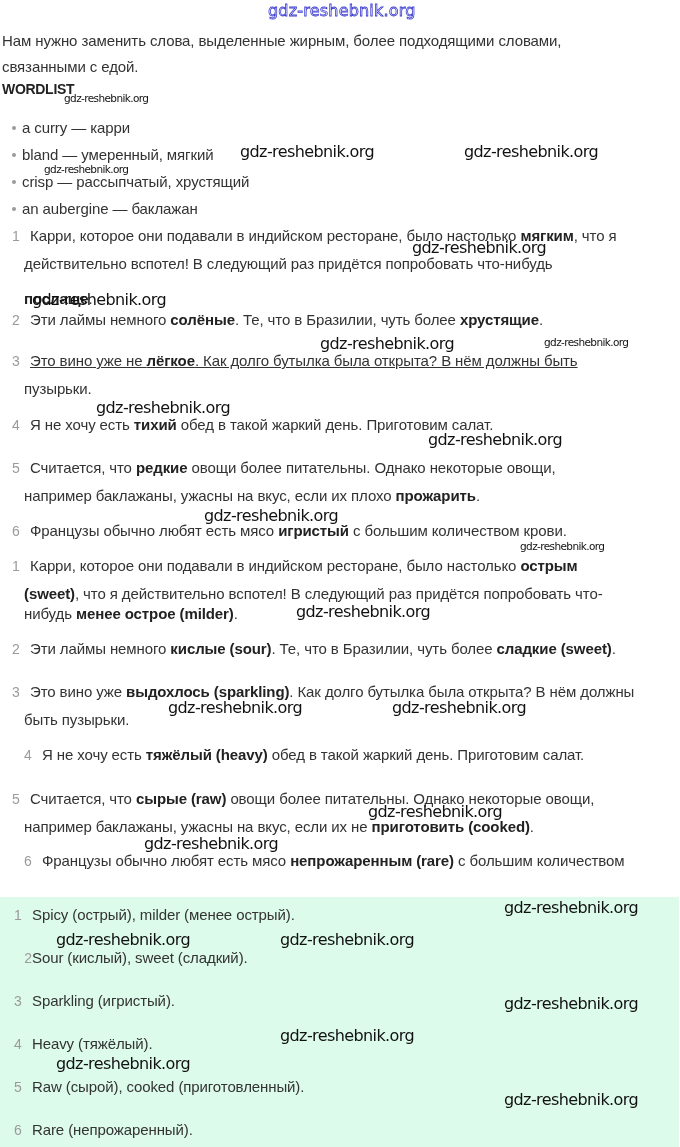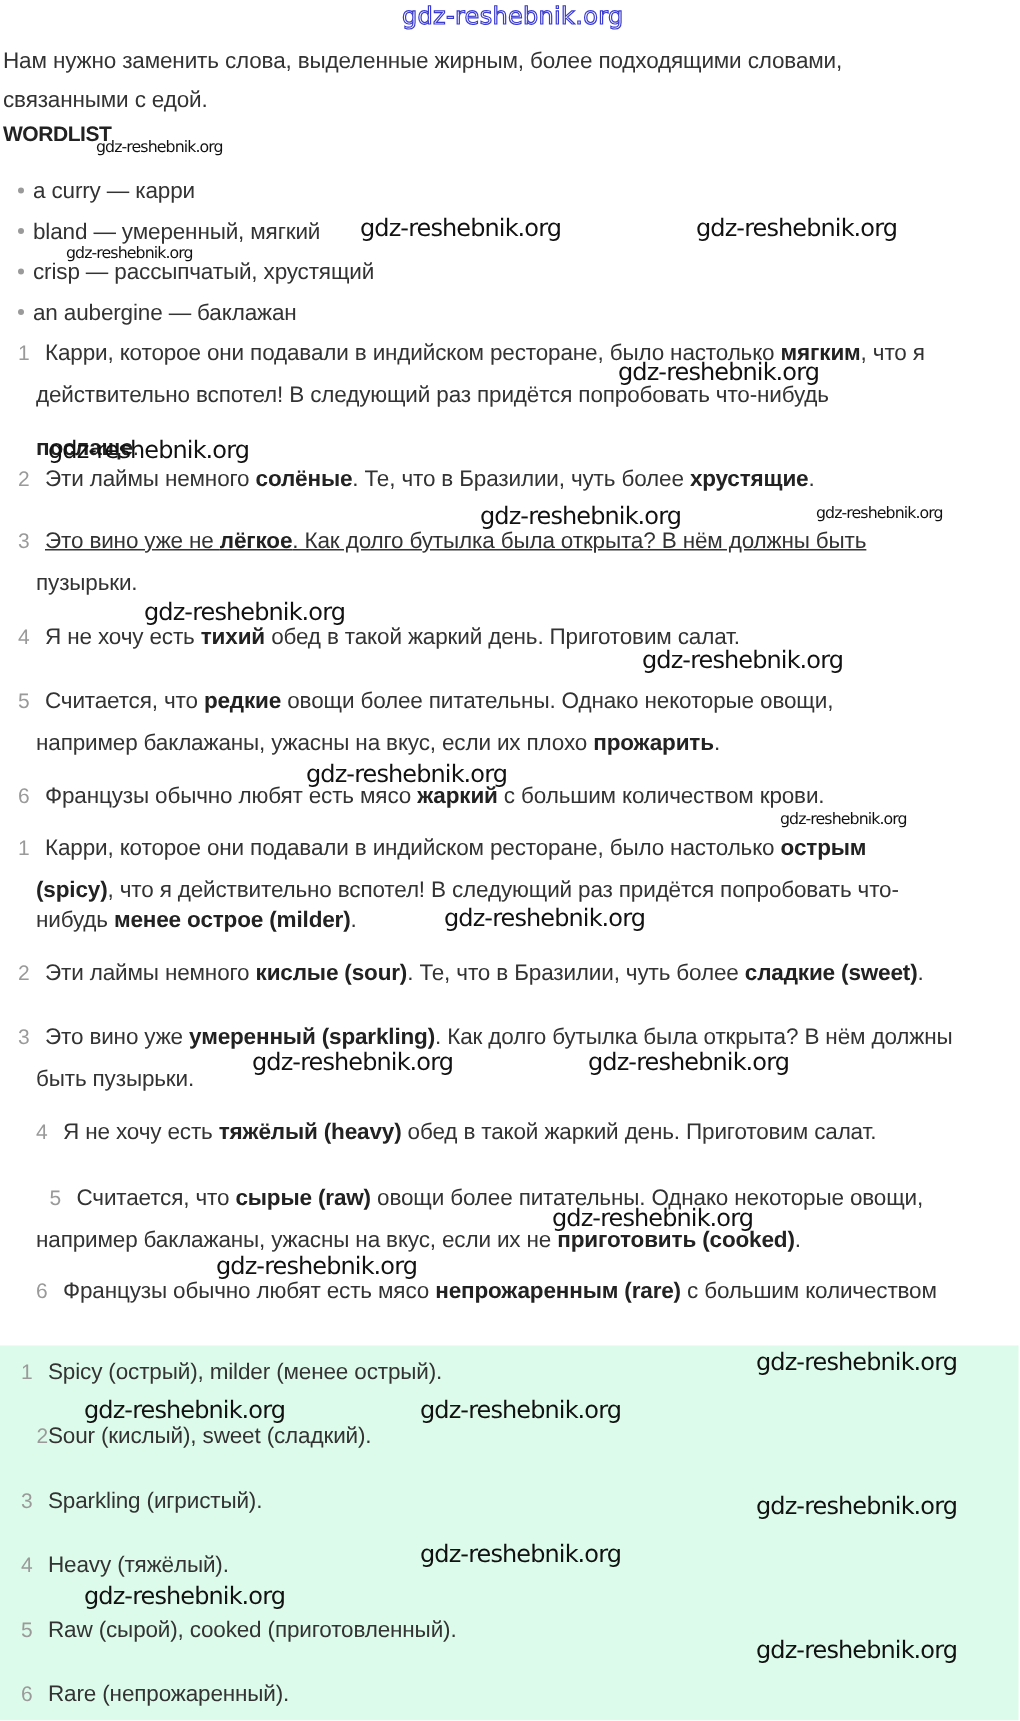--- a/index.html
+++ b/index.html
@@ -60,31 +60,31 @@
 <div id="task-list">
     <div class="abs txt" style="left: 12px; top: 227px;"><span class="num">1</span><span>Карри, которое они подавали в индийском ресторане, было настолько </span><b>мягким</b><span>, что я</span></div>
     <div class="abs txt" style="left: 24px; top: 255px;"><span>действительно вспотел! В следующий раз придётся попробовать что-нибудь</span></div>
     <div class="abs txt" style="left: 24px; top: 260px; margin-top: 30px;"><b>послаще</b><span>.</span></div>
     <div class="abs txt" style="left: 12px; top: 311px;"><span class="num">2</span><span>Эти лаймы немного </span><b>солёные</b><span>. Те, что в Бразилии, чуть более </span><b>хрустящие</b><span>.</span></div>
     <div class="abs txt" style="left: 12px; top: 352px; text-decoration: underline;"><span class="num">3</span><span>Это вино уже не </span><b>лёгкое</b><span>. Как долго бутылка была открыта? В нём должны быть</span></div>
     <div class="abs txt" style="left: 24px; top: 380px;"><span>пузырьки.</span></div>
     <div class="abs txt" style="left: 12px; top: 416px;"><span class="num">4</span><span>Я не хочу есть </span><b>тихий</b><span> обед в такой жаркий день. Приготовим салат.</span></div>
     <div class="abs txt" style="left: 12px; top: 459px;"><span class="num">5</span><span>Считается, что </span><b>редкие</b><span> овощи более питательны. Однако некоторые овощи,</span></div>
     <div class="abs txt" style="left: 24px; top: 487px;"><span>например баклажаны, ужасны на вкус, если их плохо </span><b>прожарить</b><span>.</span></div>
-    <div class="abs txt" style="left: 12px; top: 522px;"><span class="num">6</span><span>Французы обычно любят есть мясо </span><b>жаркий</b><span> с большим количеством крови.</span></div>
+    <div class="abs txt" style="left: 12px; top: 522px;"><span class="num">6</span><span>Французы обычно любят есть мясо </span><b>игристый</b><span> с большим количеством крови.</span></div>
   </div>
 <div id="corrected-list">
     <div class="abs txt" style="left: 12px; top: 557px;"><span class="num">1</span><span>Карри, которое они подавали в индийском ресторане, было настолько </span><b>острым</b></div>
-    <div class="abs txt" style="left: 24px; top: 585px;"><b>(spicy)</b><span>, что я действительно вспотел! В следующий раз придётся попробовать что-</span></div>
+    <div class="abs txt" style="left: 24px; top: 585px;"><b>(sweet)</b><span>, что я действительно вспотел! В следующий раз придётся попробовать что-</span></div>
     <div class="abs txt" style="left: 24px; top: 605px; text-align: center;"><span>нибудь </span><b>менее острое (milder)</b><span>.</span></div>
     <div class="abs txt" style="left: 12px; top: 640px;"><span class="num">2</span><span>Эти лаймы немного </span><b>кислые (sour)</b><span>. Те, что в Бразилии, чуть более </span><b>сладкие (sweet)</b><span>.</span></div>
-    <div class="abs txt" style="left: 12px; top: 683px;"><span class="num">3</span><span>Это вино уже </span><b>умеренный (sparkling)</b><span>. Как долго бутылка была открыта? В нём должны</span></div>
+    <div class="abs txt" style="left: 12px; top: 683px;"><span class="num">3</span><span>Это вино уже </span><b>выдохлось (sparkling)</b><span>. Как долго бутылка была открыта? В нём должны</span></div>
     <div class="abs txt" style="left: 24px; top: 711px;"><span>быть пузырьки.</span></div>
     <div class="abs txt" style="left: 24px; top: 746px;"><span class="num">4</span><span>Я не хочу есть </span><b>тяжёлый (heavy)</b><span> обед в такой жаркий день. Приготовим салат.</span></div>
-    <div class="abs txt" style="left: 12px; top: 790px; margin-left: 21px;"><span class="num">5</span><span>Считается, что </span><b>сырые (raw)</b><span> овощи более питательны. Однако некоторые овощи,</span></div>
+    <div class="abs txt" style="left: 12px; top: 790px;"><span class="num">5</span><span>Считается, что </span><b>сырые (raw)</b><span> овощи более питательны. Однако некоторые овощи,</span></div>
     <div class="abs txt" style="left: 24px; top: 818px;"><span>например баклажаны, ужасны на вкус, если их не </span><b>приготовить</b><span> </span><b>(cooked)</b><span>.</span></div>
     <div class="abs txt" style="left: 12px; top: 852px; margin-left: 12px;"><span class="num">6</span><span>Французы обычно любят есть мясо </span><b>непрожаренным</b><span> </span><b>(rare)</b><span> с большим количеством</span></div>
     <div class="abs txt" style="left: 24px; top: 926px; font-family: Liberation Mono, monospace;"><span>крови.</span></div>
   </div>
 
 <div class="answer-box"></div>
 <div class="abs txt" style="left:14px;top:906px;"><span class="num">1</span><span>Spicy (острый), milder (менее острый).</span></div>
 <div class="abs txt" style="left:14px;top:949px;text-align:right;"><span class="num">2</span><span>Sour (кислый), sweet (сладкий).</span></div>
 <div class="abs txt" style="left:14px;top:992px;"><span class="num">3</span><span>Sparkling (игристый).</span></div>
 <div class="abs txt" style="left:14px;top:1035px;"><span class="num">4</span><span>Heavy (тяжёлый).</span></div>

